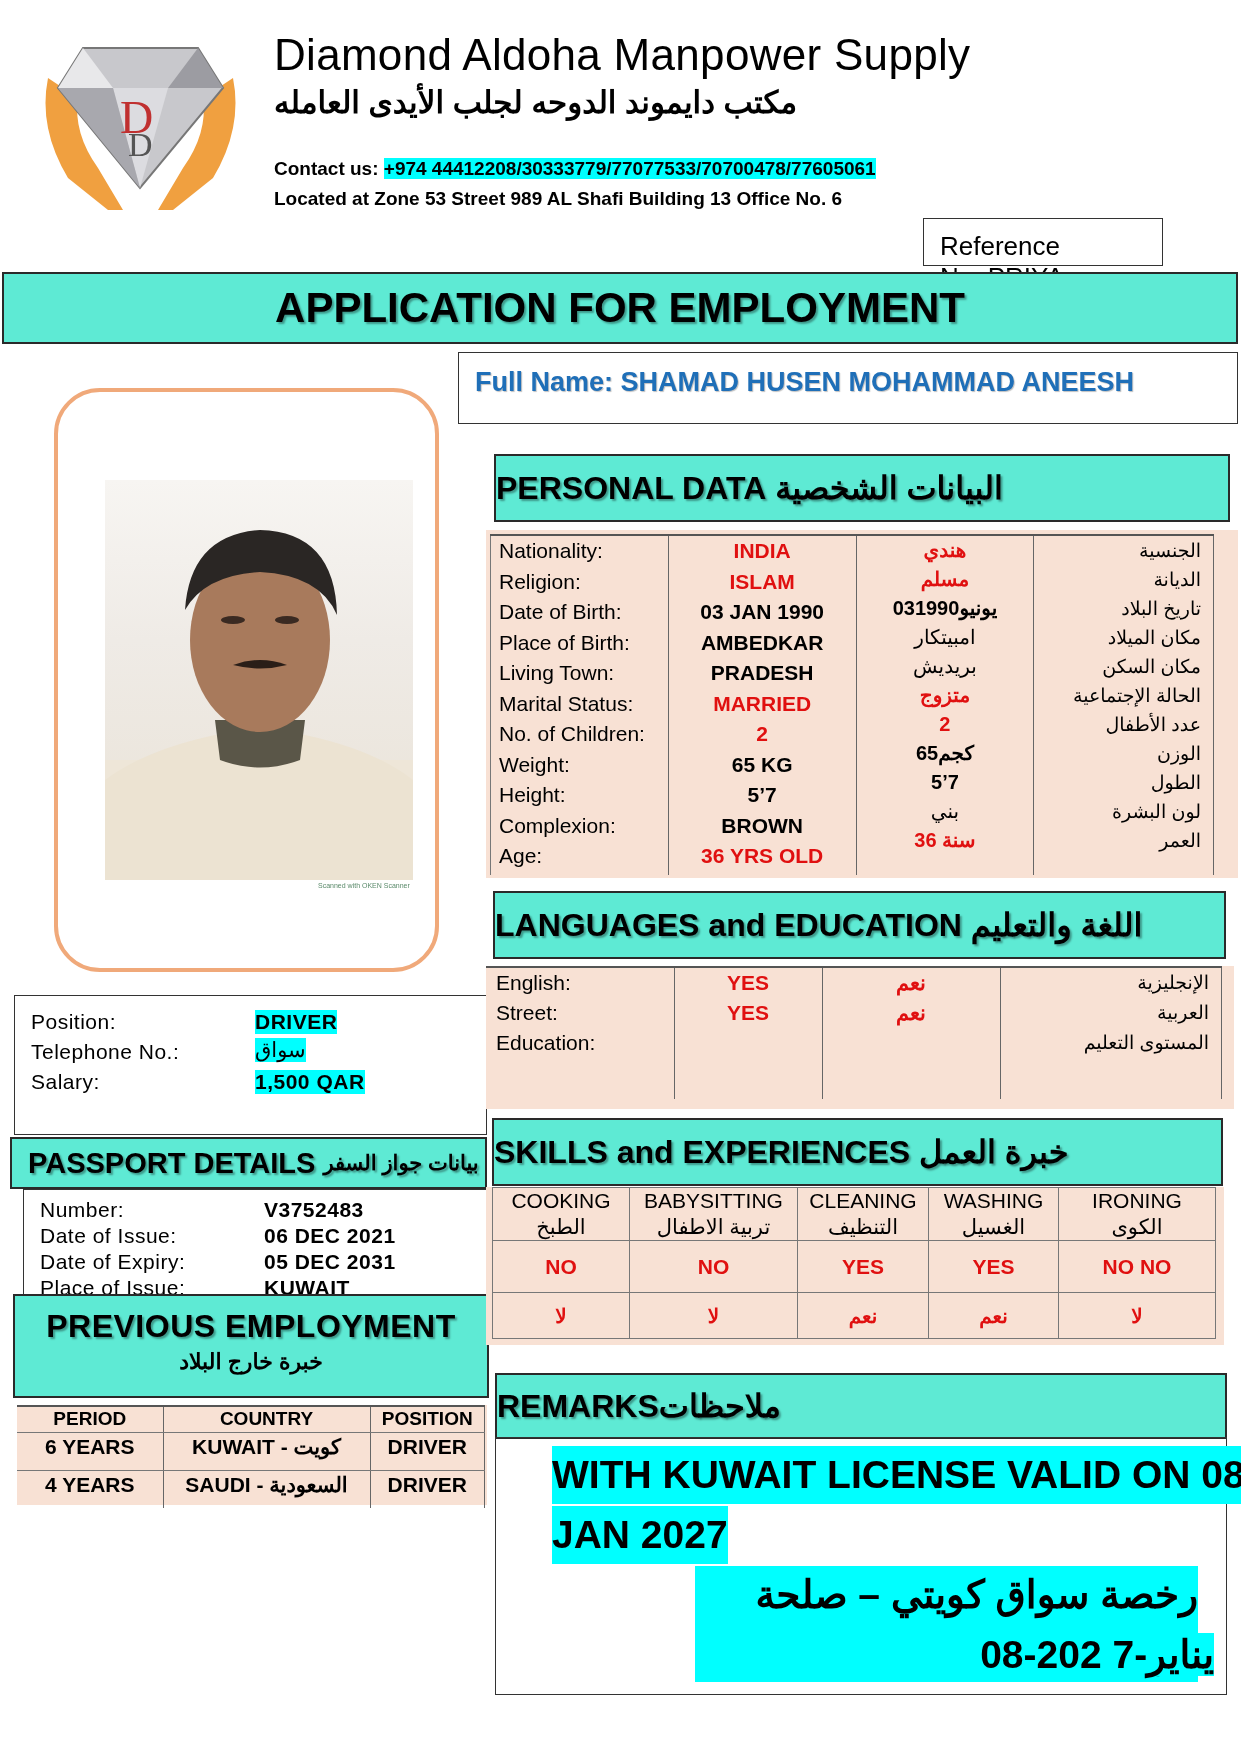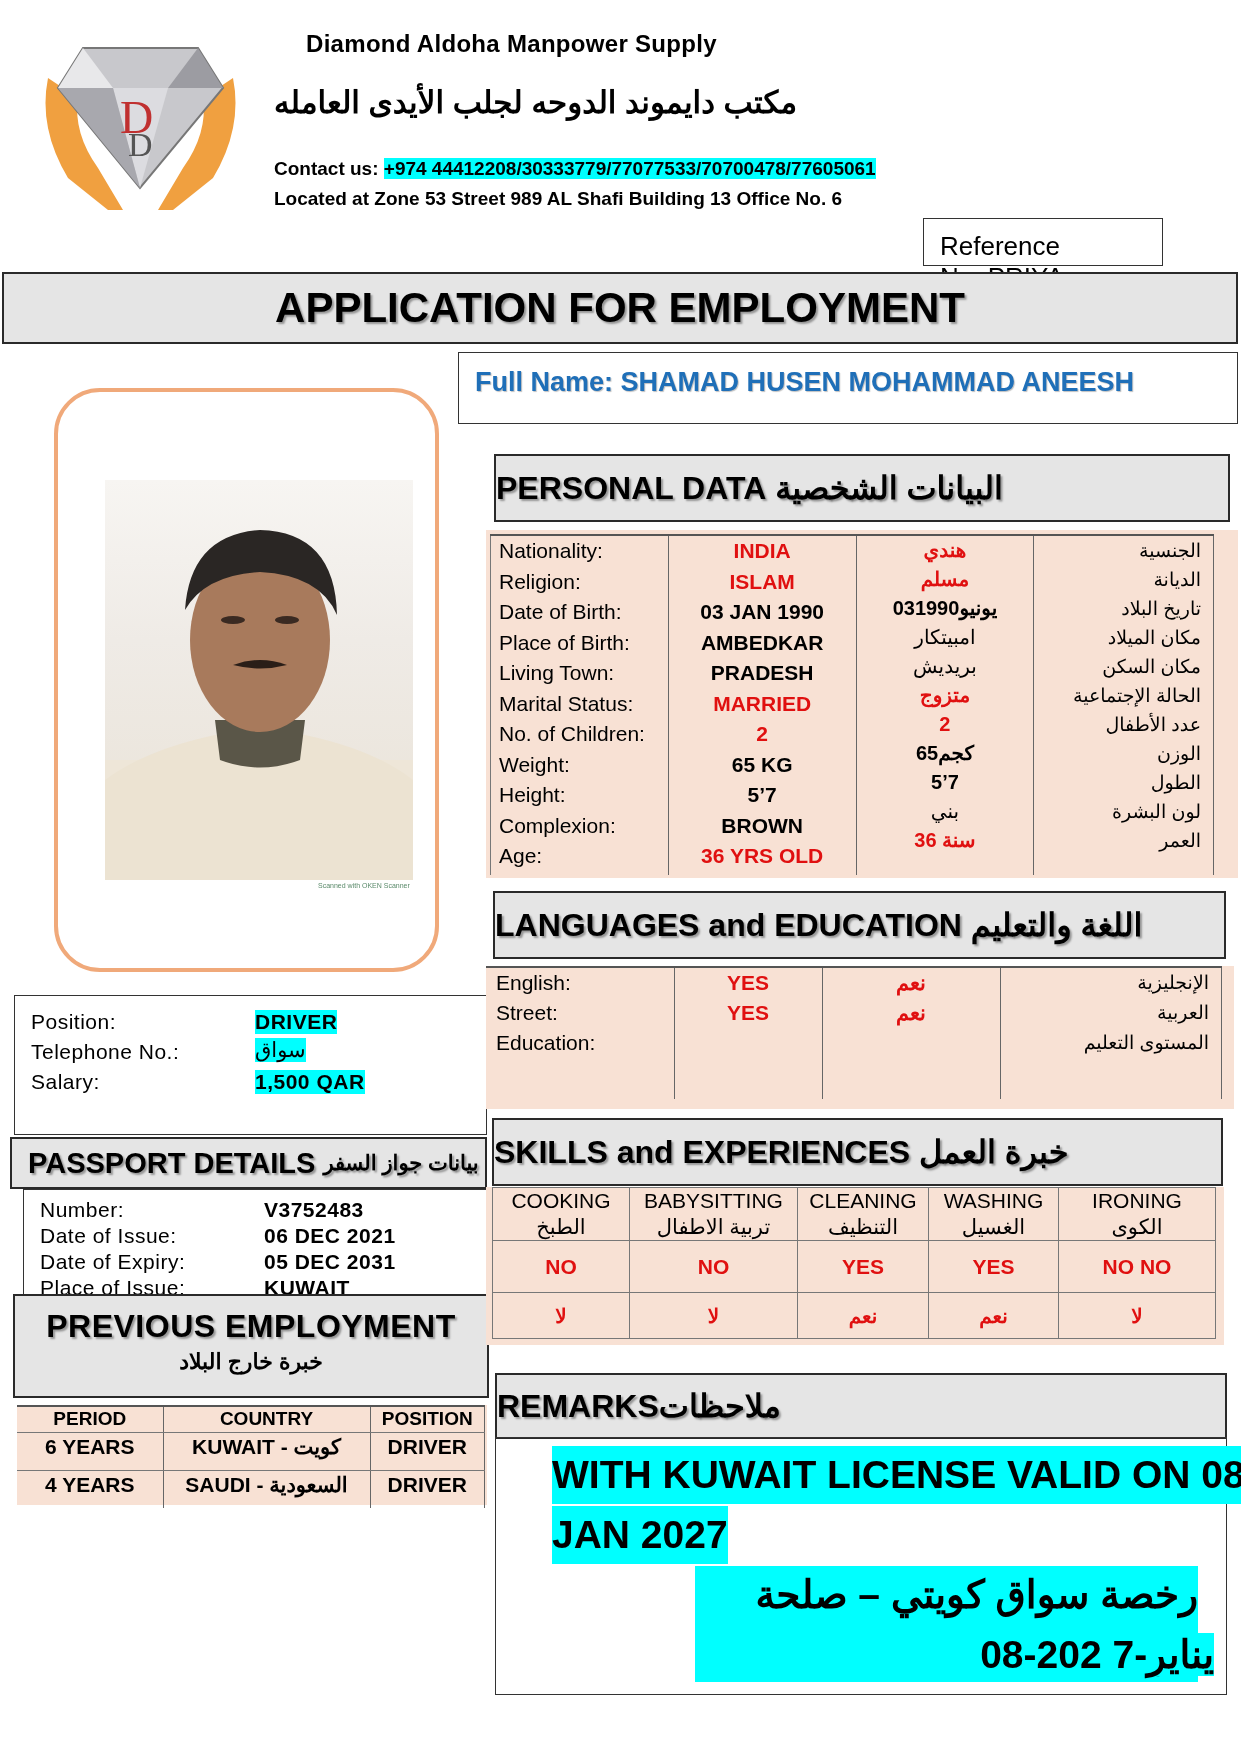--- a/index.html
+++ b/index.html
@@ -1,29 +1,29 @@
 <!DOCTYPE html>
 <html><head>
 <meta charset="utf-8">
 <style>
   * { box-sizing: border-box; margin: 0; padding: 0; }
   html, body { width: 1241px; height: 1755px; background: #ffffff; overflow: hidden; }
   body { position: relative; font-family: "Liberation Sans", sans-serif; color: #000; }
 
   .abs { position: absolute; }
-  .orange-band { background: #e5e5e5; border: 2px solid #2a2a2a; }
+  .orange-band { background: #5eead4; border: 2px solid #2a2a2a; }
   .peach { background: #f8e1d4; }
   .shadow-text { text-shadow: 2px 2px 2px rgba(0,0,0,0.35); }
   .red { color: #e01010; }
   .bold { font-weight: bold; }
   .hl { background: #00ffff; }
 
   
   #logo { left: 28px; top: 38px; width: 225px; height: 175px; }
-  #company-en { left: 274px; top: 30px; font-size: 24px; font-weight: bold; letter-spacing: 0.3px; margin-left: 32px; }
+  #company-en { left: 274px; top: 30px; font-size: 44px; font-weight: normal; letter-spacing: 0.3px; }
   #company-ar { left: 274px; top: 84px; font-size: 31px; font-weight: bold; direction: rtl; }
   #contact { left: 274px; top: 158px; font-size: 19px; font-weight: bold; }
   #address { left: 274px; top: 188px; font-size: 19px; font-weight: bold; }
   #reference { left: 923px; top: 218px; width: 240px; height: 48px; border: 1.5px solid #333; font-size: 26px; padding: 12px 0 0 16px; }
 
   #app-title { left: 2px; top: 272px; width: 1236px; height: 72px; display: flex; align-items: center; justify-content: center; font-size: 42px; font-weight: bold; }
 
   #fullname-box { left: 458px; top: 352px; width: 780px; height: 72px; border: 1.5px solid #333; padding: 14px 0 0 16px; font-size: 27px; font-weight: bold; color: #1f6fb8; }
   #fullname-box span { text-shadow: 1px 1px 1px rgba(0,0,0,0.25); }
 

